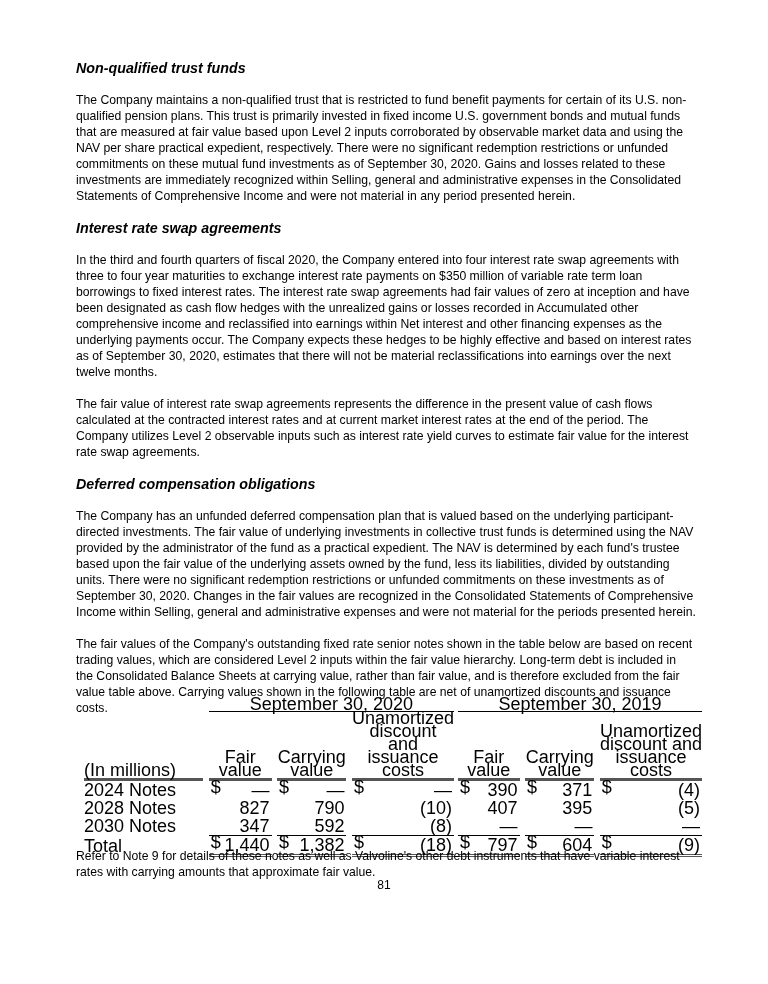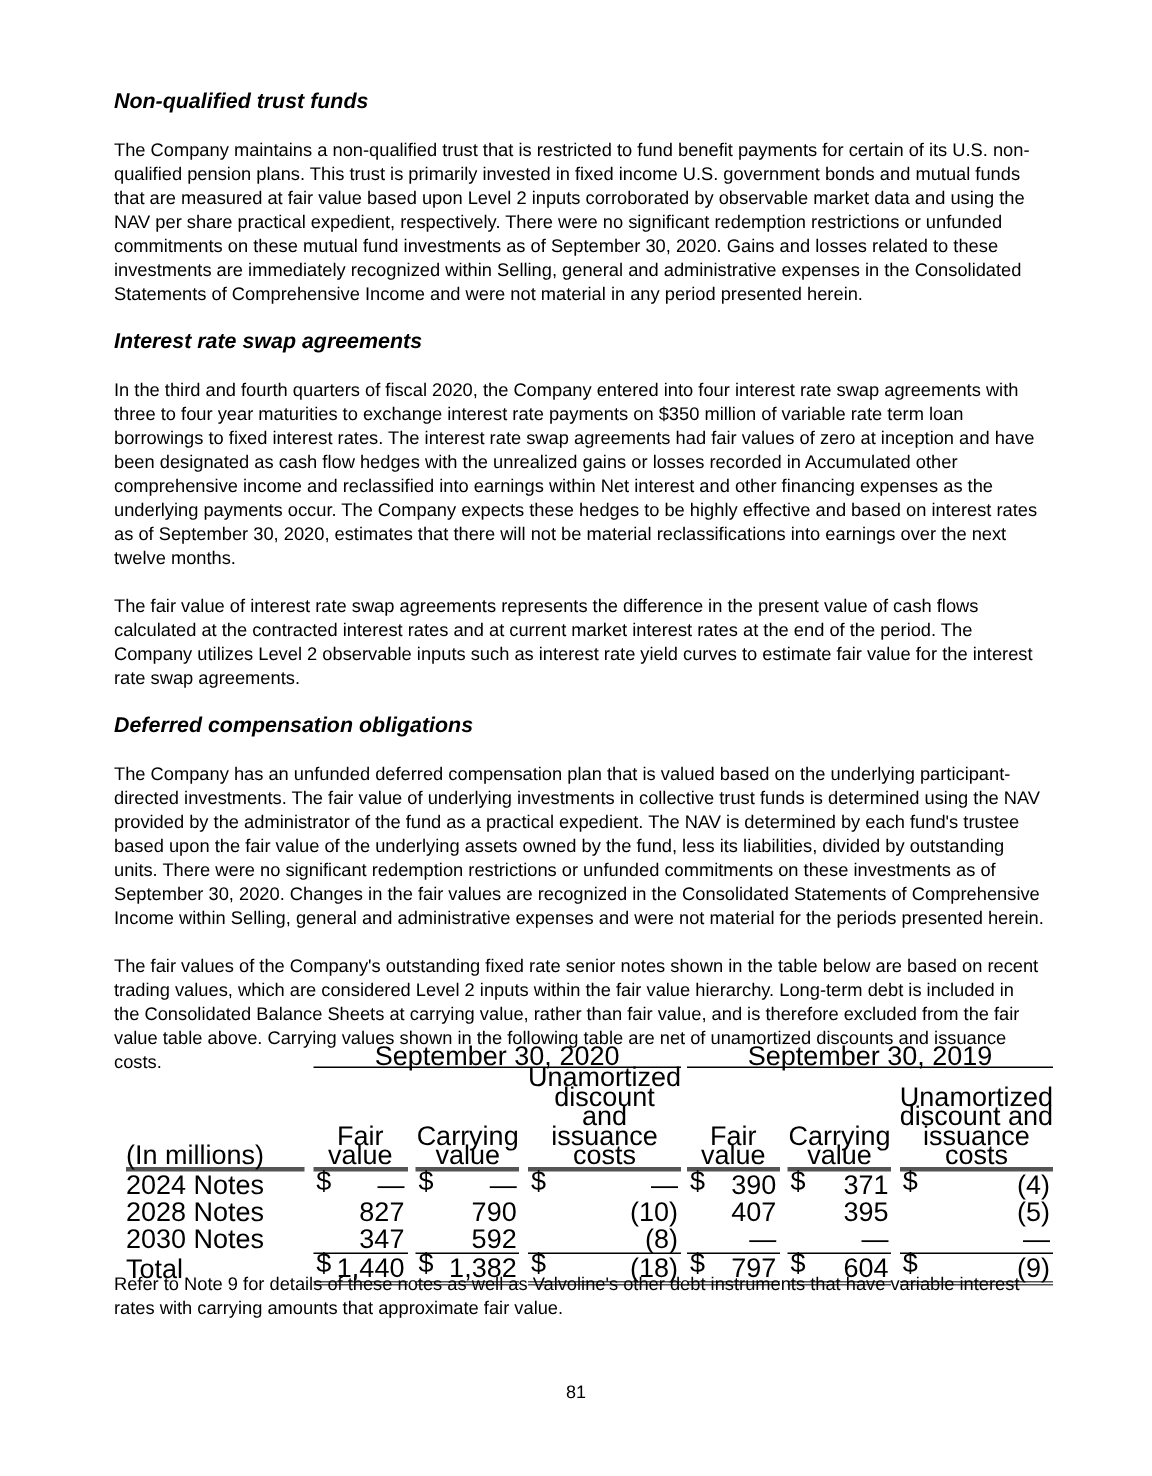--- a/index.html
+++ b/index.html
@@ -90,21 +90,21 @@
     .after-table {
       position: absolute;
       left: 76px;
       top: 848px;
       width: 620px;
     }
     .page-number {
       position: absolute;
       left: 0;
       width: 768px;
-      top: 920px;
+      top: 877px;
       text-align: center;
       font-size: 12px;
     }
   </style>
 </head>
 <body>
 
 <div class="page">
 
   <h3 class="heading-italic">Non-qualified trust funds</h3>

